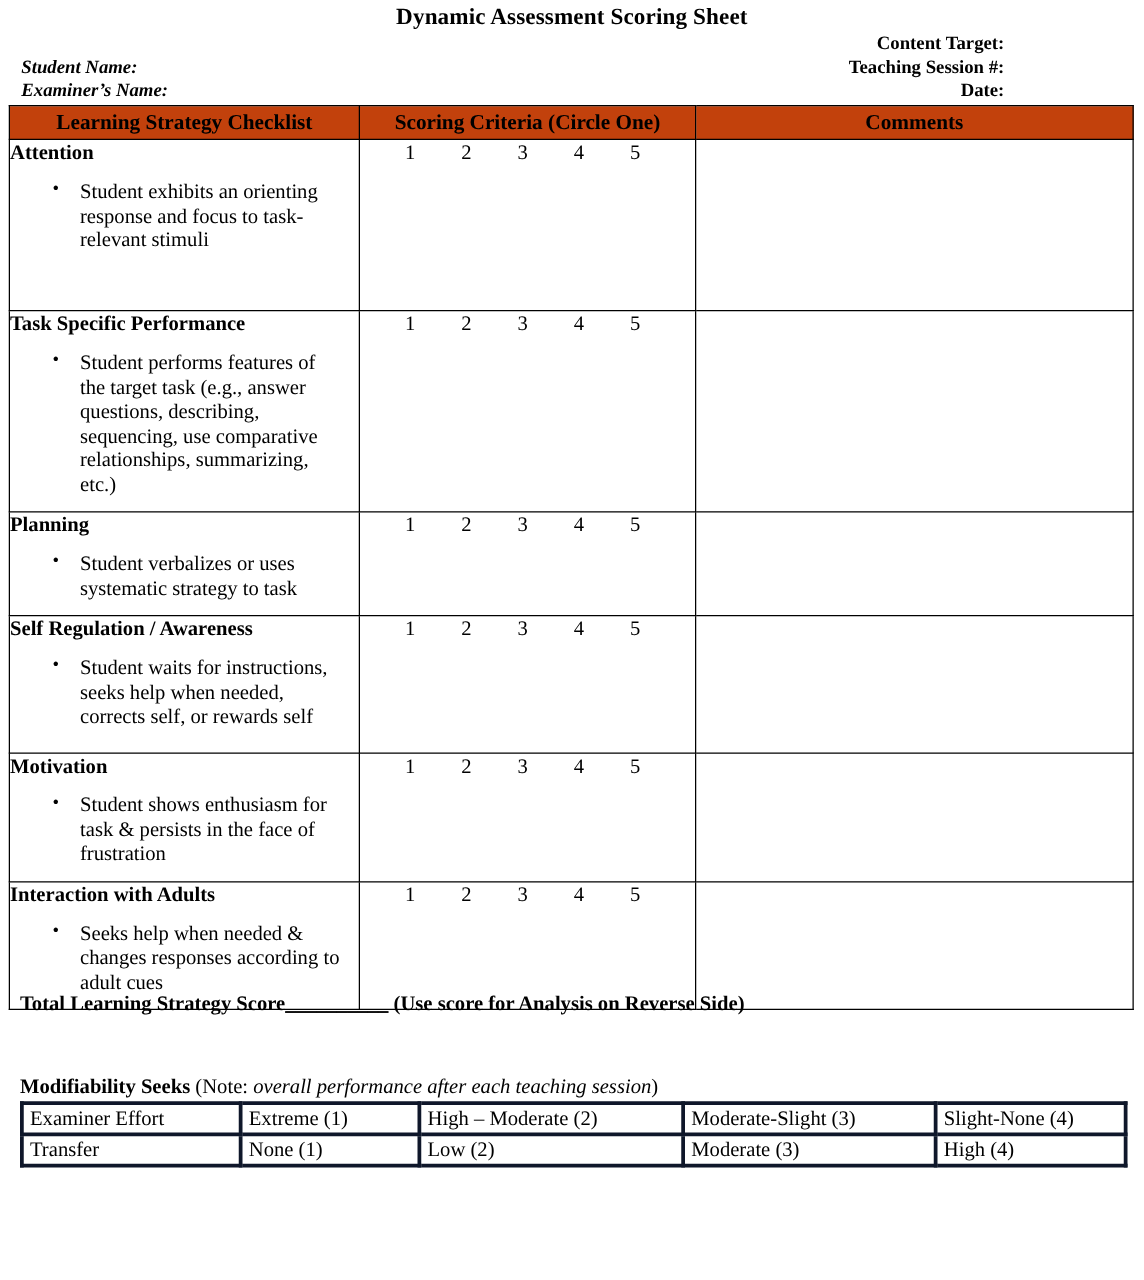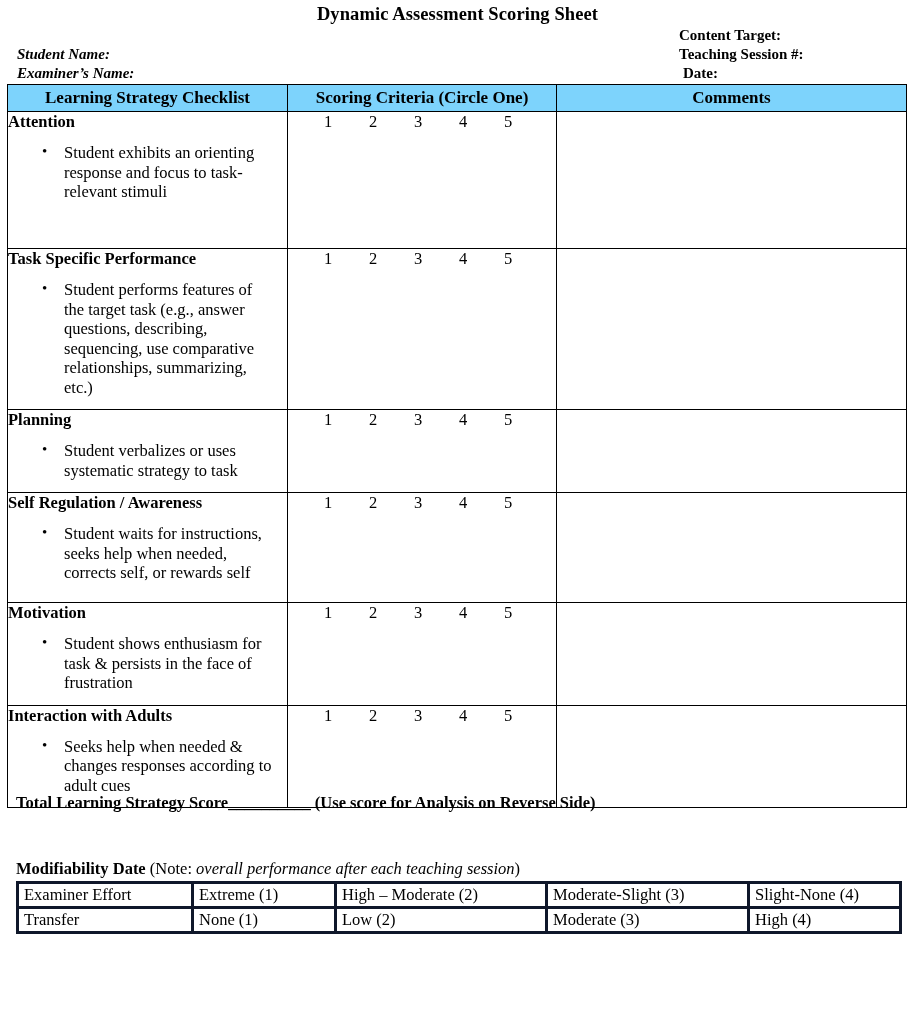--- a/index.html
+++ b/index.html
@@ -44,20 +44,21 @@
     line-height: 19px;
     font-style: italic;
   }
   .hdr-right {
     position: absolute;
     top: 26px;
     left: 679px;
     font-size: 15px;
     font-weight: bold;
     line-height: 19px;
+    text-align: right;
   }
   .hdr-right .ind {
     padding-left: 4px;
   }
 
   
   table.main {
     position: absolute;
     top: 84px;
     left: 7px;
@@ -65,21 +66,21 @@
     border-collapse: collapse;
     table-layout: fixed;
   }
   table.main th,
   table.main td {
     border: 1px solid #000000;
     vertical-align: top;
     padding: 0;
   }
   table.main thead th {
-    background: #7dd3fc;
+    background: #c2410c;
     text-align: center;
     font-size: 17px;
     font-weight: bold;
     height: 26px;
     line-height: 26px;
     padding: 0 2px;
     vertical-align: middle;
   }
   col.c-strategy { width: 280px; }
   col.c-score    { width: 269px; }
@@ -334,21 +335,21 @@
             <span class="score-num">5</span>
           </div>
         </td>
         <td class="comments"></td>
       </tr>
     </tbody>
   </table>
 
   <div class="total-line-1"><span>Total Learning Strategy Score</span><span class="blank">__________</span><span> (Use score for Analysis on Reverse Side)</span></div>
 
-  <div class="mod-label"><b>Modifiability Date</b><span> (Note: </span><i>overall performance after each teaching session</i><span>)</span></div>
+  <div class="mod-label"><b>Modifiability Seeks</b><span> (Note: </span><i>overall performance after each teaching session</i><span>)</span></div>
 
   <table class="mod">
     <colgroup>
       <col class="m1">
         <col class="m2">
         <col class="m3">
         <col class="m4">
         <col class="m5">
     </colgroup>
     <tbody>

